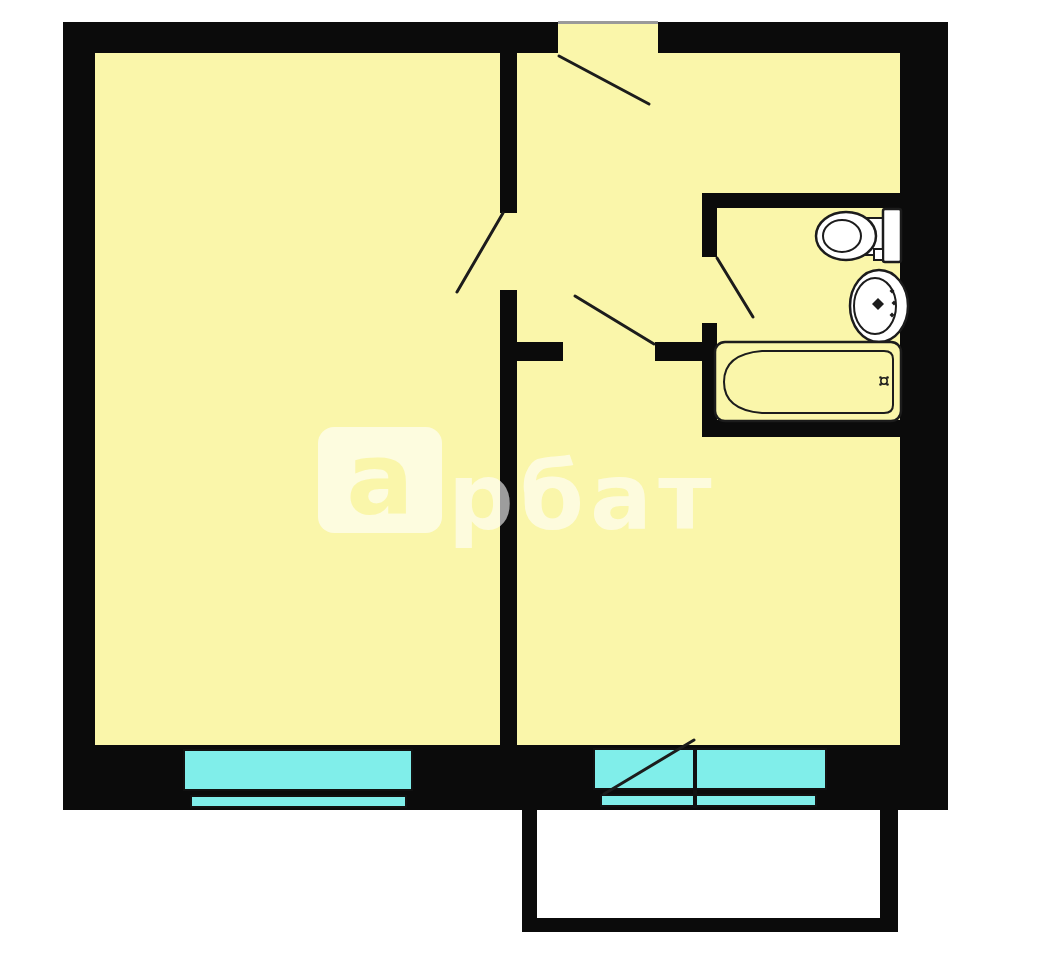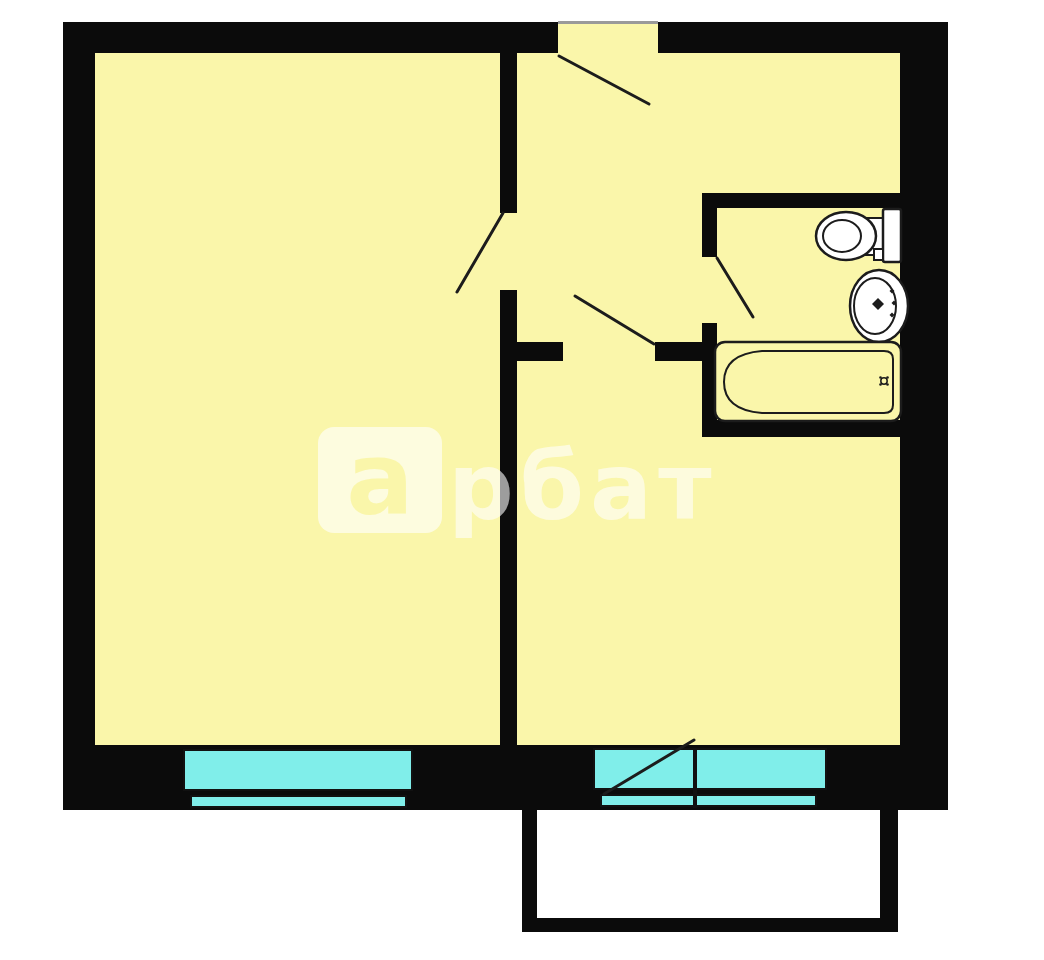--- a/index.html
+++ b/index.html
@@ -31,21 +31,21 @@
   .wm-logo{
     width:124px;height:106px;margin-top:7px;
     background:var(--watermark-logo-bg,rgba(255,255,255,0.62));
     border-radius:16px;
     display:flex;align-items:center;justify-content:center;
     font-weight:bold;font-size:100px;line-height:1;
     color:var(--room-fill,#faf6aa);
     font-family:"DejaVu Sans", sans-serif;
   }
   .wm-text{
-    margin-top:22px;margin-left:6px;
+    margin-top:32px;margin-left:6px;
     font-weight:bold;font-size:92px;line-height:1;
     letter-spacing:6px;
     color:var(--watermark-text,rgba(255,255,255,0.6));
     font-family:"DejaVu Sans", sans-serif;
     white-space:nowrap;
   }
 </style>
 </head>
 <body>
 

